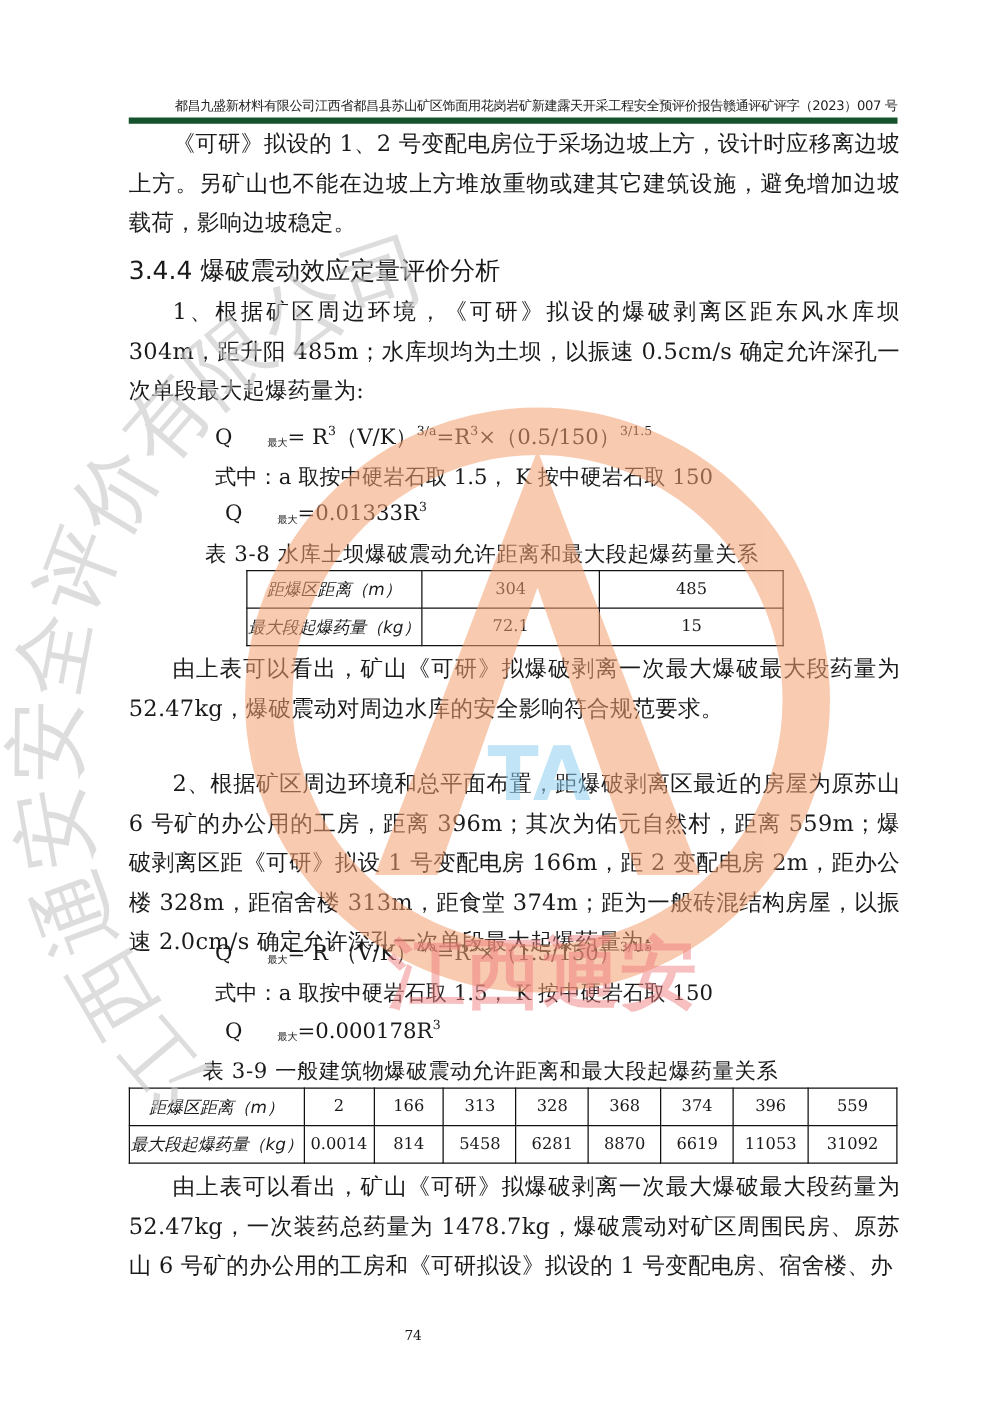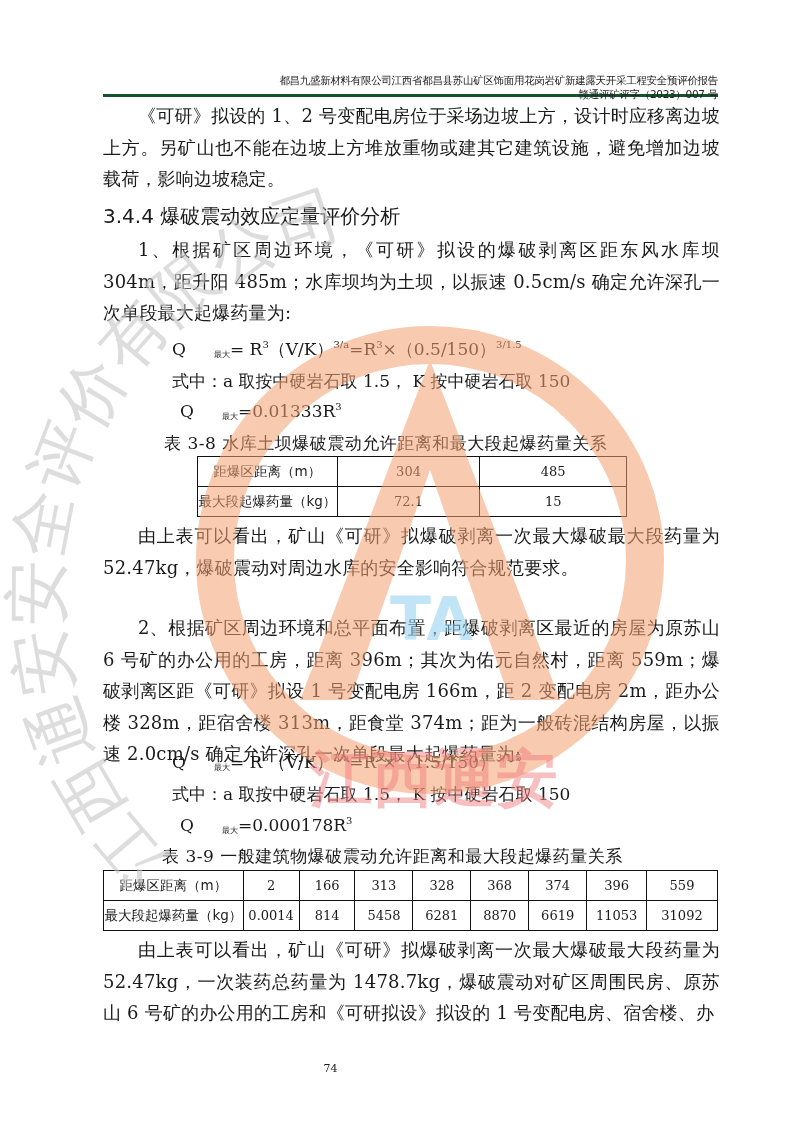--- a/index.html
+++ b/index.html
@@ -1,34 +1,34 @@
 <!DOCTYPE html>
 <html><head>
 <meta charset="utf-8">
 <style>
   html, body { margin: 0; padding: 0; background: #ffffff; }
   body { width: 793px; height: 1122px; position: relative; overflow: hidden;
          font-family: "DejaVu Serif", "Liberation Serif", serif; color: #1a1a1a; }
   .page { position: absolute; left: 0; top: 0; width: 793px; height: 1122px; }
   .header { position: absolute; left: 103px; top: 74px; width: 615px; height: 18px;
-            border-bottom: 3px solid #14532d; font-family: "DejaVu Sans", "Liberation Sans", sans-serif;
-            font-size: 10.5px; color: #222; display: flex; justify-content: flex-start; align-items: flex-end; padding-bottom: 2px; flex-direction: column; }
+            border-bottom: 5px solid #14532d; font-family: "DejaVu Sans", "Liberation Sans", sans-serif;
+            font-size: 10.5px; color: #222; display: flex; justify-content: flex-end; align-items: flex-end; padding-bottom: 2px; }
   .header span { white-space: nowrap; letter-spacing: -0.3px; }
   .para { position: absolute; left: 103px; width: 617px; font-size: 18px; line-height: 31.5px;
           text-align: justify; text-align-last: left; letter-spacing: 0.2px; }
   .indent { text-indent: 35px; }
   .heading { position: absolute; left: 103px; font-family: "DejaVu Sans", "Liberation Sans", sans-serif;
              font-size: 20px; color: #1a1a1a; }
   .formula { position: absolute; font-size: 17px; white-space: nowrap; }
   .formula sup { font-size: 10px; vertical-align: 7px; }
   .formula sub.small { font-size: 8px; vertical-align: -2px; font-family: Liberation Mono, monospace; margin-left: 28px; }
   .caption { position: absolute; font-size: 17px; white-space: nowrap; letter-spacing: 0.5px; }
   table { position: absolute; border-collapse: collapse; font-size: 13px; }
   td { border: 1.3px solid #111; text-align: center; padding: 0; height: 29px; }
-  td.lbl { font-family: "DejaVu Sans", "Liberation Sans", sans-serif; font-size: 13.5px; }
+  td.lbl { font-family: "DejaVu Sans", "Liberation Sans", sans-serif; font-size: 13.5px; font-style: italic; }
   .pageno { position: absolute; left: 0; width: 661px; top: 1062px; text-align: center; font-size: 11px; }
   .wm { position: absolute; left: 0; top: 0; width: 793px; height: 1122px; pointer-events: none; }
 </style>
 </head>
 <body>
 
 <div class="page">
 
   <div class="header">
     <span>都昌九盛新材料有限公司江西省都昌县苏山矿区饰面用花岗岩矿新建露天开采工程安全预评价报告</span>

